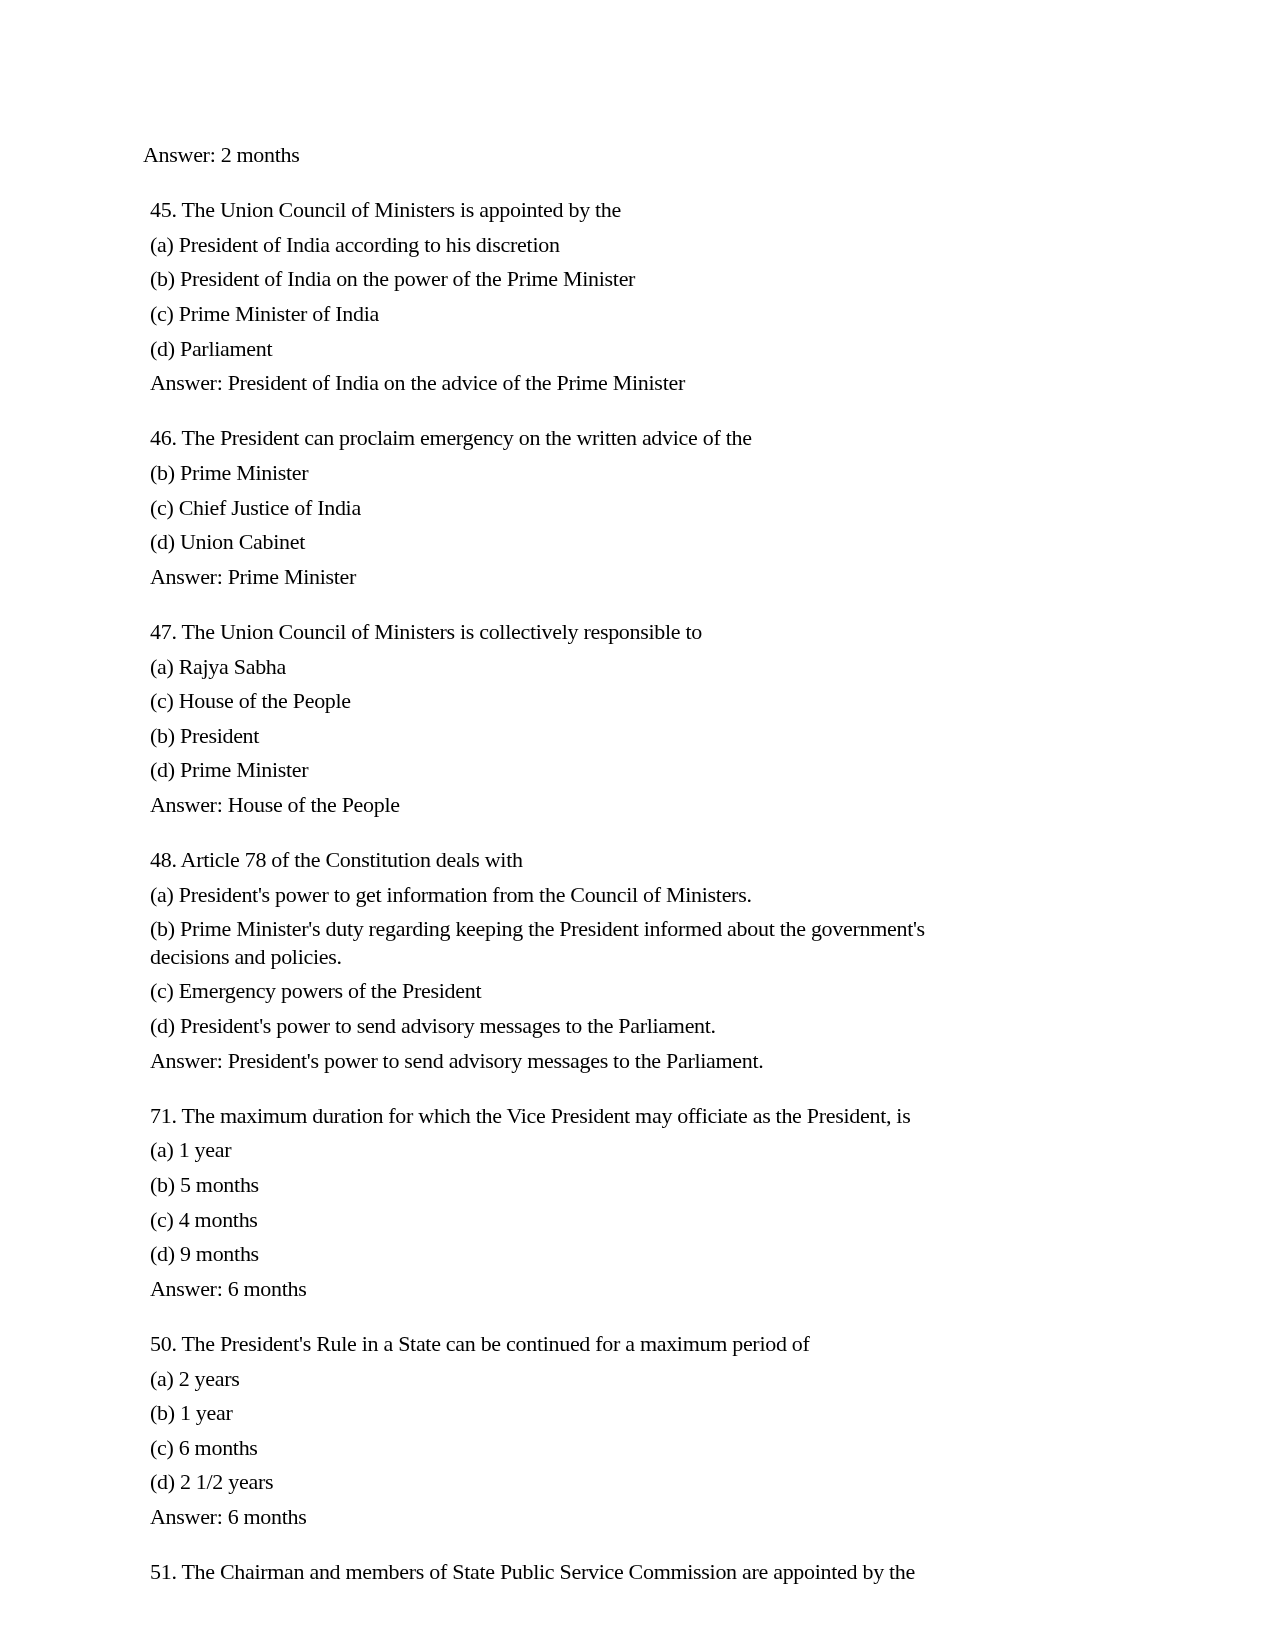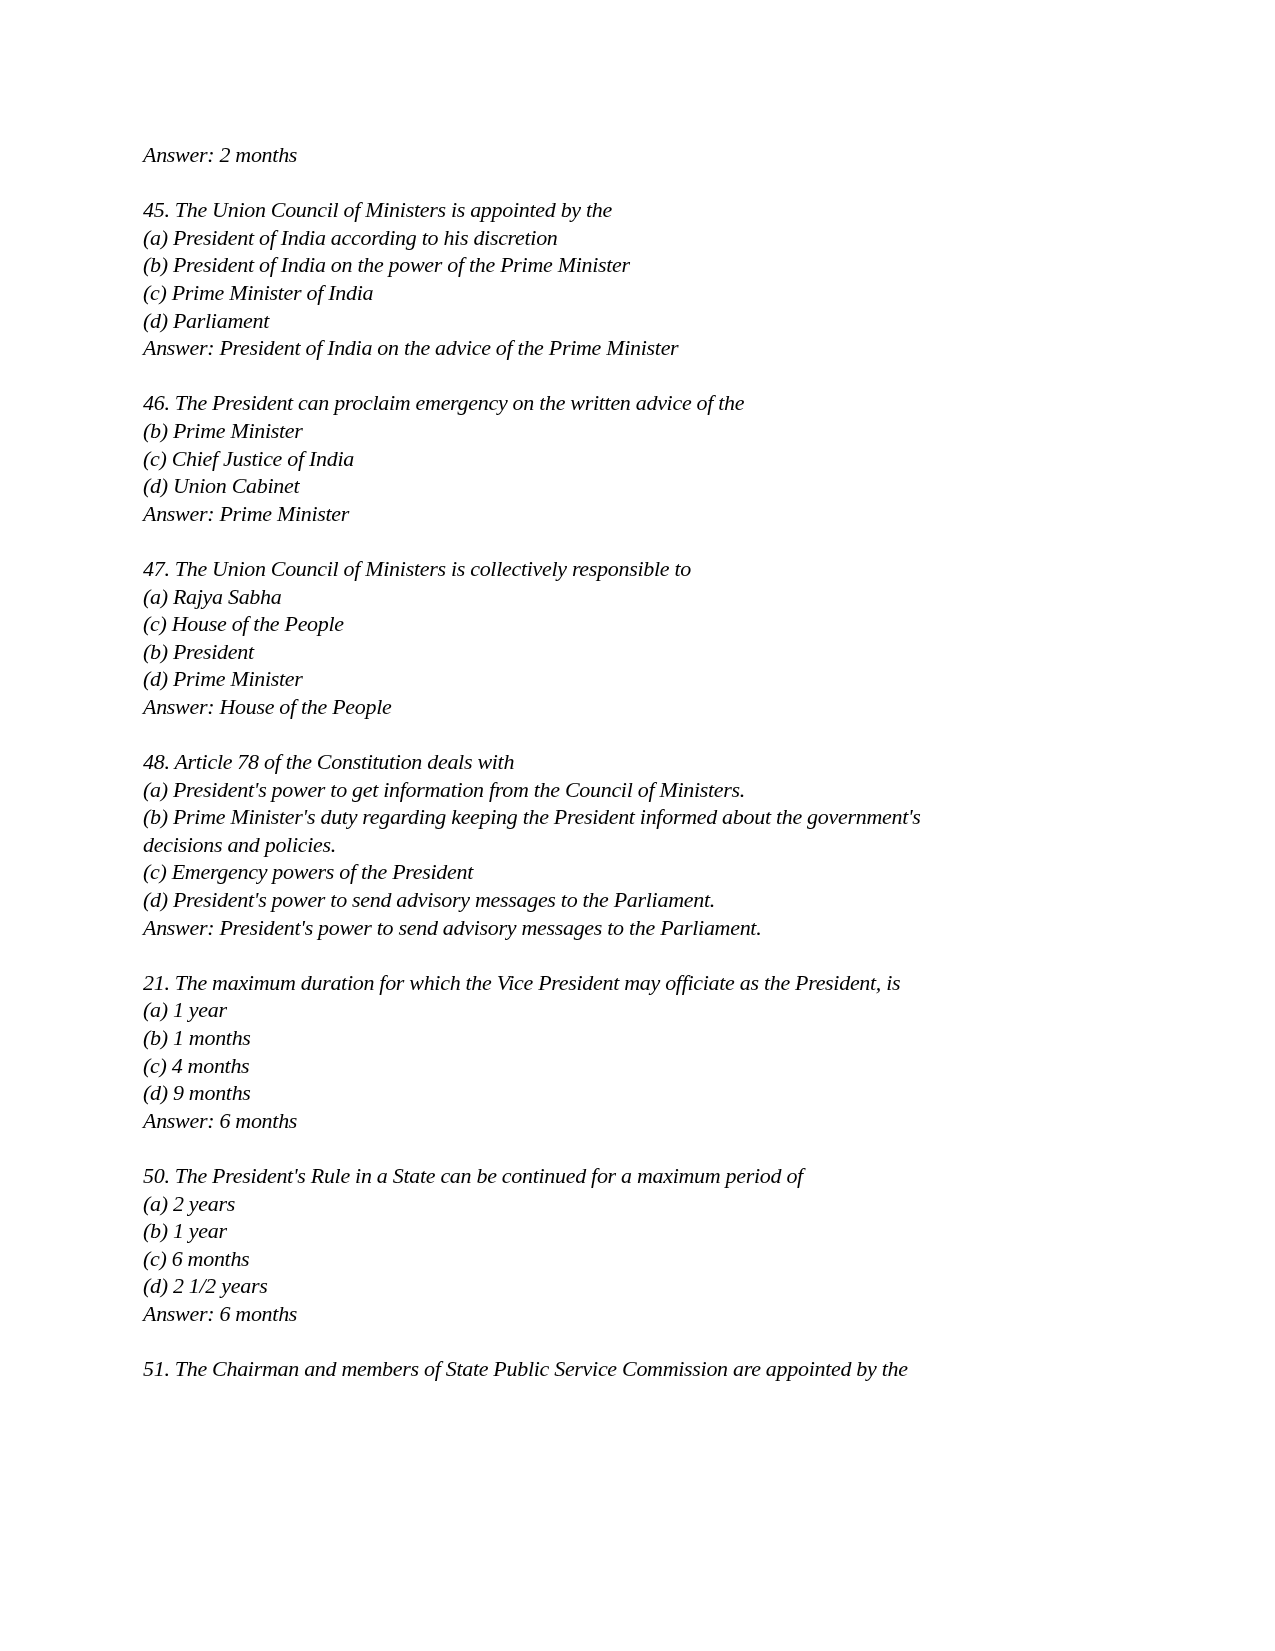--- a/index.html
+++ b/index.html
@@ -12,24 +12,23 @@
     background: #ffffff;
     color: #000000;
     font-family: "Liberation Serif", "DejaVu Serif", serif;
     overflow: hidden;
   }
   main.page {
     box-sizing: border-box;
     width: 1181px;
     height: 1651px;
     padding: 141px 138px 64px 143px;
-    font-style: italic;
   }
   .line {
-    margin: 0;
+    margin: 7px;
     font-size: 22px;
     line-height: 27.6px;
     letter-spacing: -0.3px;
     white-space: pre-line;
   }
   .para-block {
     margin: 0 0 27.6px 0;
   }
 </style>
 </head>
@@ -68,23 +67,23 @@
     <p class="line">48. Article 78 of the Constitution deals with</p>
   <p class="line">(a) President's power to get information from the Council of Ministers.</p>
         <p class="line">(b) Prime Minister's duty regarding keeping the President informed about the government's
 decisions and policies.</p>
         <p class="line">(c) Emergency powers of the President</p>
         <p class="line">(d) President's power to send advisory messages to the Parliament.</p>
         <p class="line">Answer: President's power to send advisory messages to the Parliament.</p>
       </div>
 
   <div class="question-block para-block">
-    <p class="line">21. The maximum duration for which the Vice President may officiate as the President, is</p>
+    <p class="line">71. The maximum duration for which the Vice President may officiate as the President, is</p>
   <p class="line">(a) 1 year</p>
-        <p class="line">(b) 1 months</p>
+        <p class="line">(b) 5 months</p>
         <p class="line">(c) 4 months</p>
         <p class="line">(d) 9 months</p>
         <p class="line">Answer: 6 months</p>
       </div>
 
   <div class="question-block para-block">
     <p class="line">50. The President's Rule in a State can be continued for a maximum period of</p>
   <p class="line">(a) 2 years</p>
         <p class="line">(b) 1 year</p>
         <p class="line">(c) 6 months</p>

